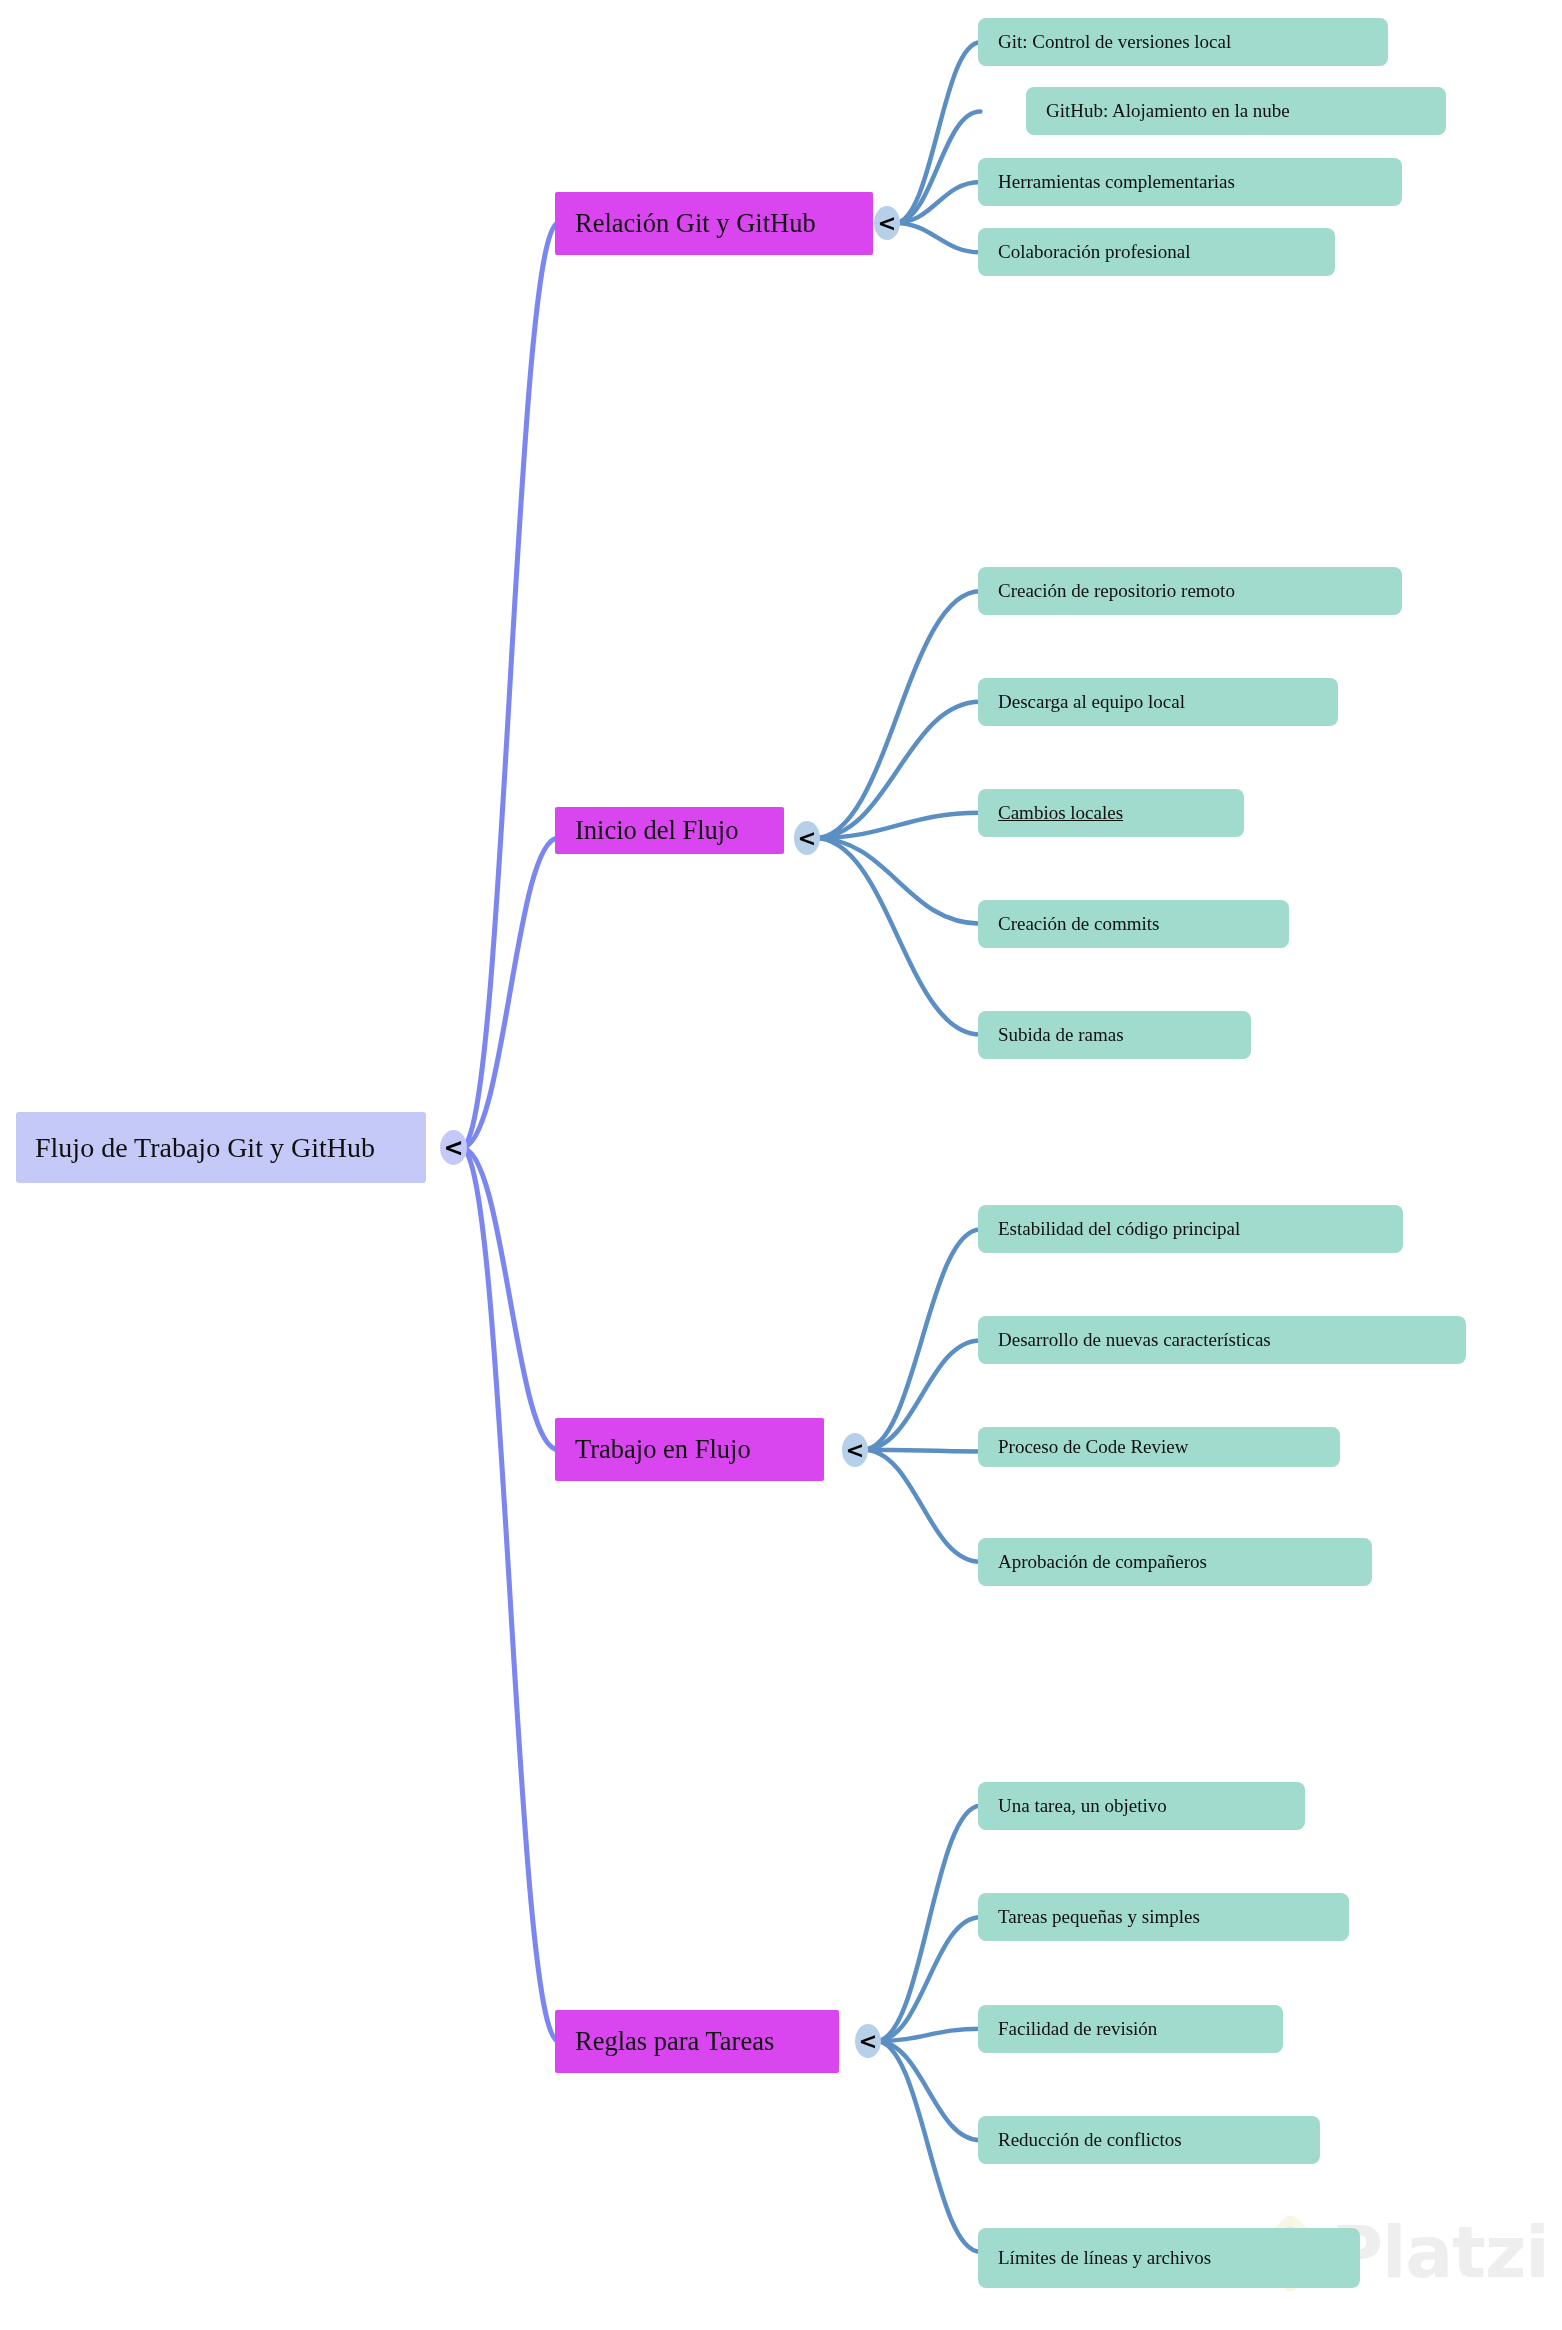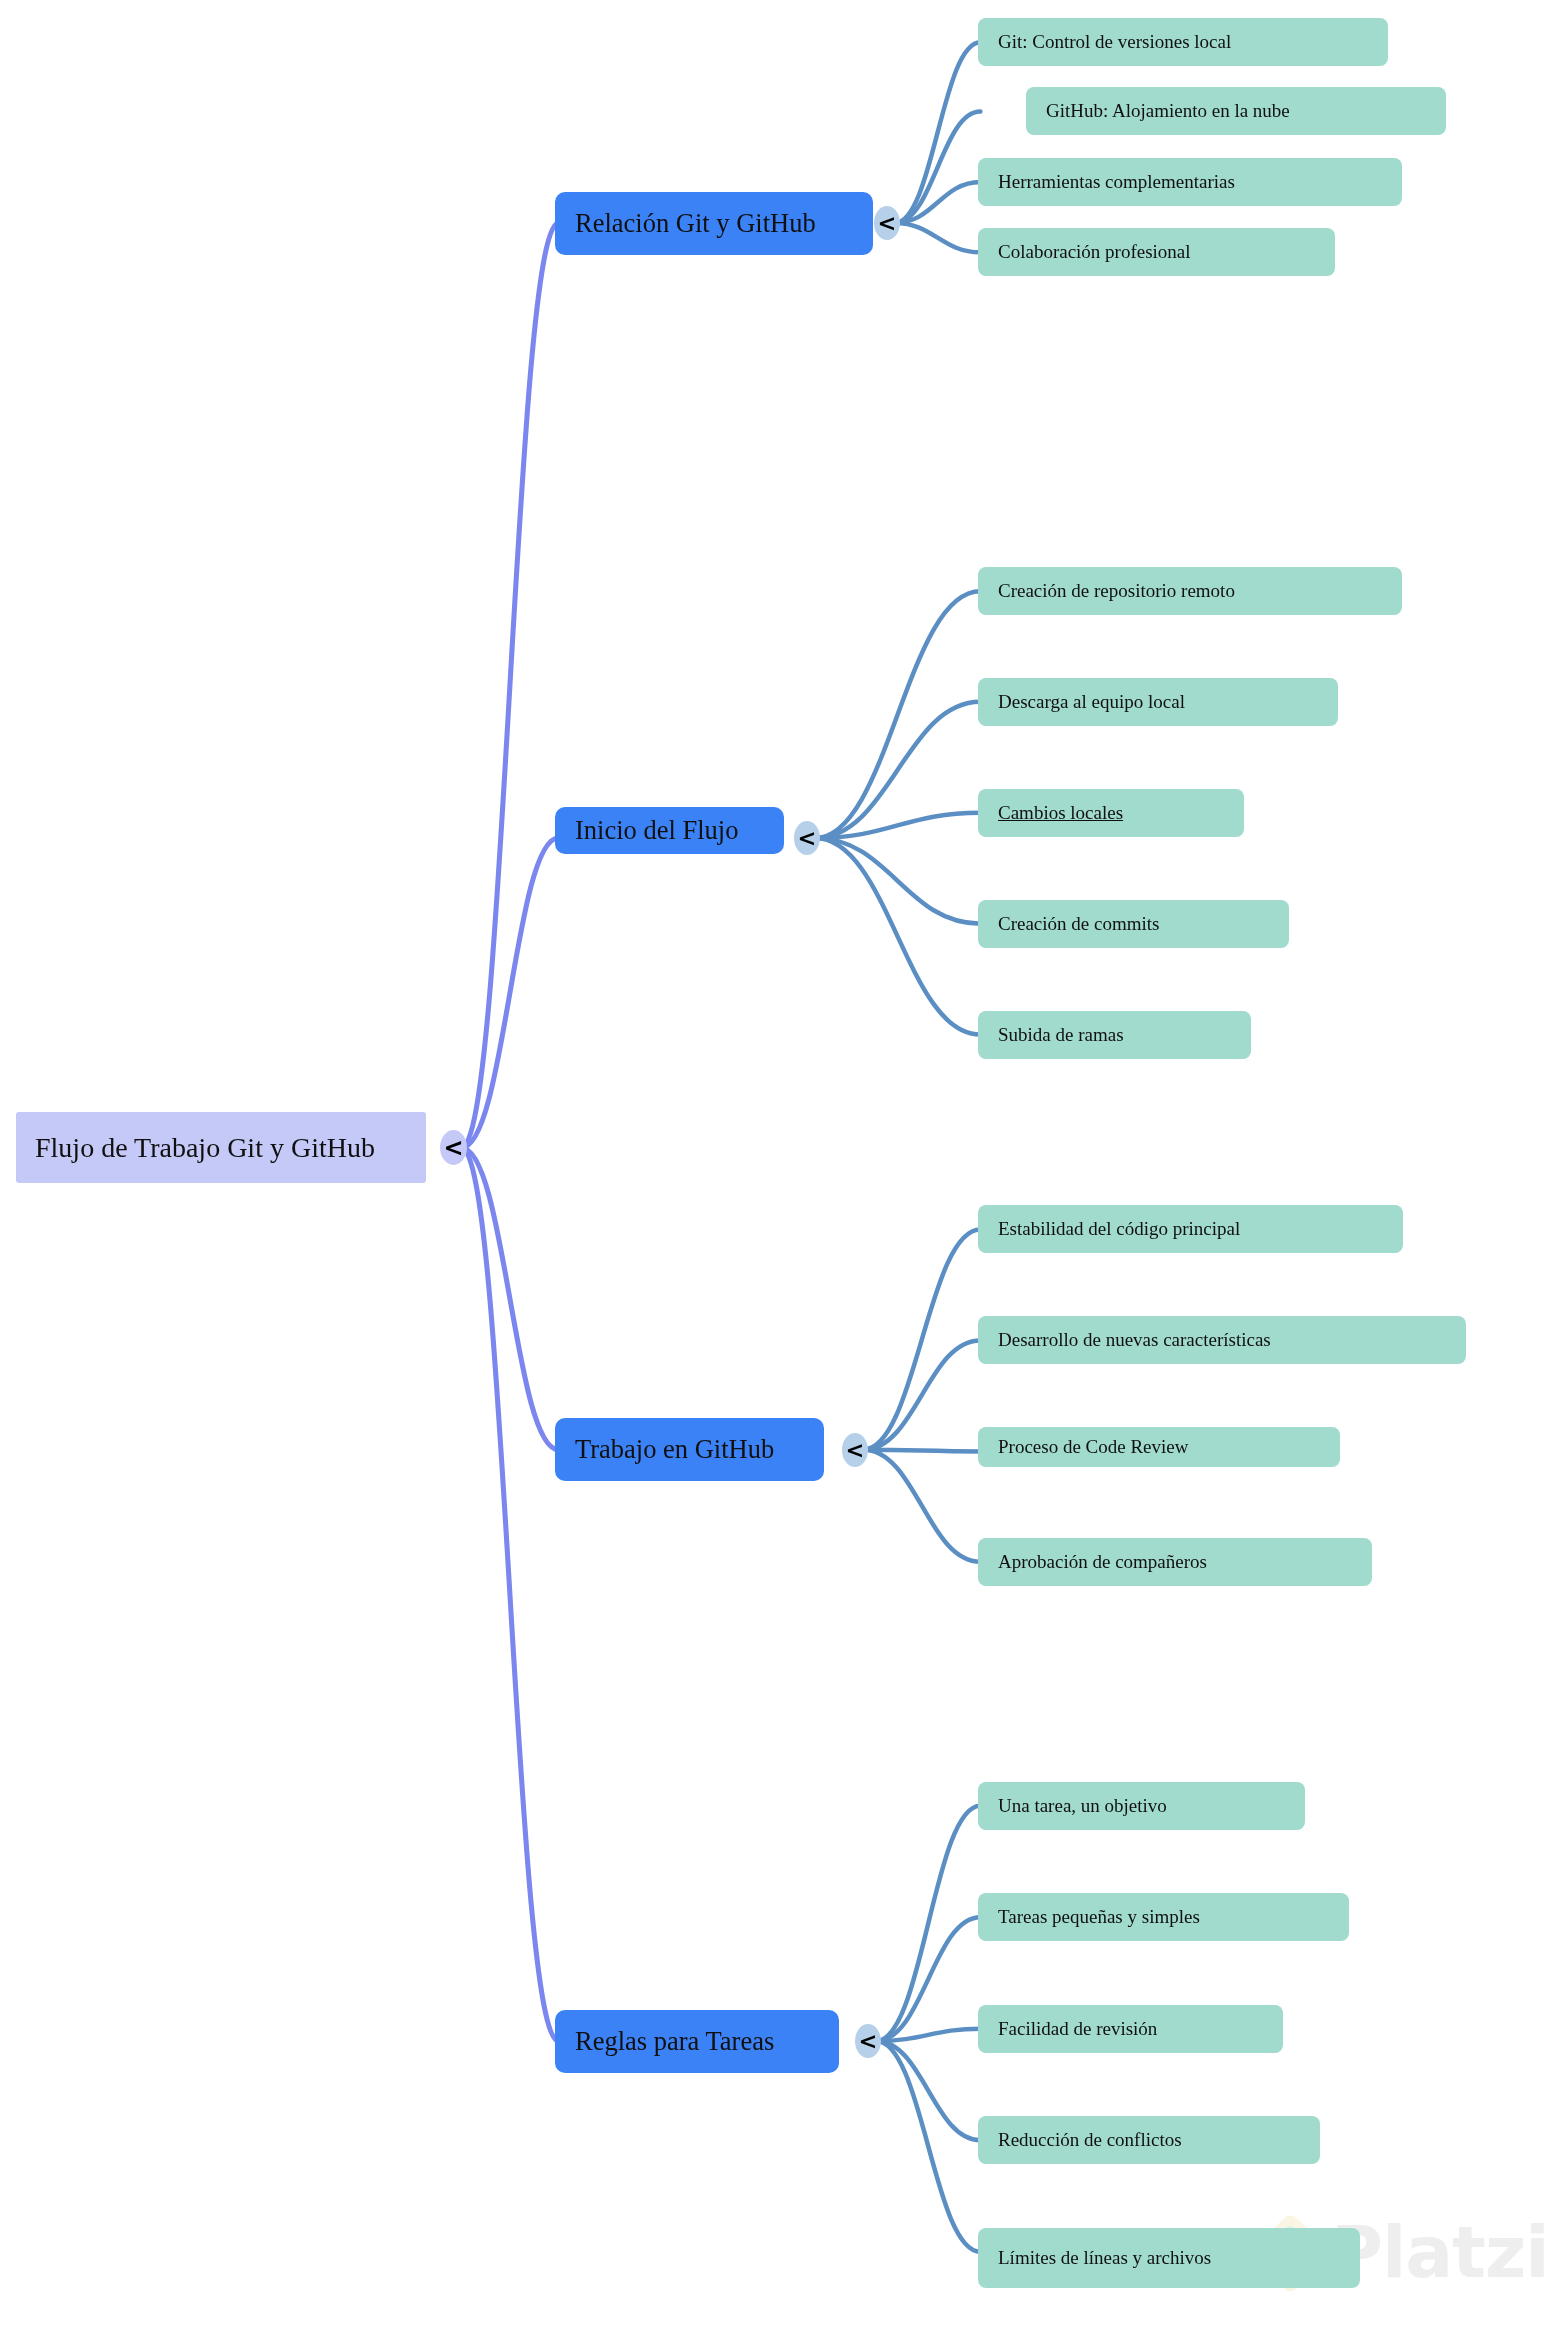--- a/index.html
+++ b/index.html
@@ -88,24 +88,24 @@
     z-index: 2;
   }
 
   .node-root {
     background: #c5c9f7;
     padding: 0 19px;
     font-size: 28px;
     border-radius: 3px;
   }
   .node-branch {
-    background: #3b82f6;
+    background: #d946ef;
     padding: 0 20px;
     font-size: 26.5px;
-    border-radius: 10px;
+    border-radius: 2px;
     text-align: center;
   }
   .node-leaf {
     background: #a0dbce;
     padding: 0 20px;
     font-size: 19px;
     border-radius: 8px;
   }
 
   
@@ -212,21 +212,21 @@
       <div class="node node-leaf" style="left: 978px; top: 789px; min-width: 266px; height: 48px; text-decoration: underline;">
         <span>Cambios locales</span>
       </div>
       <div class="node node-leaf" style="left: 978px; top: 900px; min-width: 311px; height: 48px;">
         <span>Creación de commits</span>
       </div>
       <div class="node node-leaf" style="left: 978px; top: 1011px; min-width: 273px; height: 48px;">
         <span>Subida de ramas</span>
       </div>
       <div class="node node-branch" style="left: 555px; top: 1418px; min-width: 269px; height: 63px;">
-        <span>Trabajo en GitHub</span>
+        <span>Trabajo en Flujo</span>
       </div>
       <div class="toggle toggle-branch" style="left: 842px; top: 1433px;">
         <span>&lt;</span>
       </div>
       <div class="node node-leaf" style="left: 978px; top: 1205px; min-width: 425px; height: 48px;">
         <span>Estabilidad del código principal</span>
       </div>
       <div class="node node-leaf" style="left: 978px; top: 1316px; min-width: 488px; height: 48px;">
         <span>Desarrollo de nuevas características</span>
       </div>

